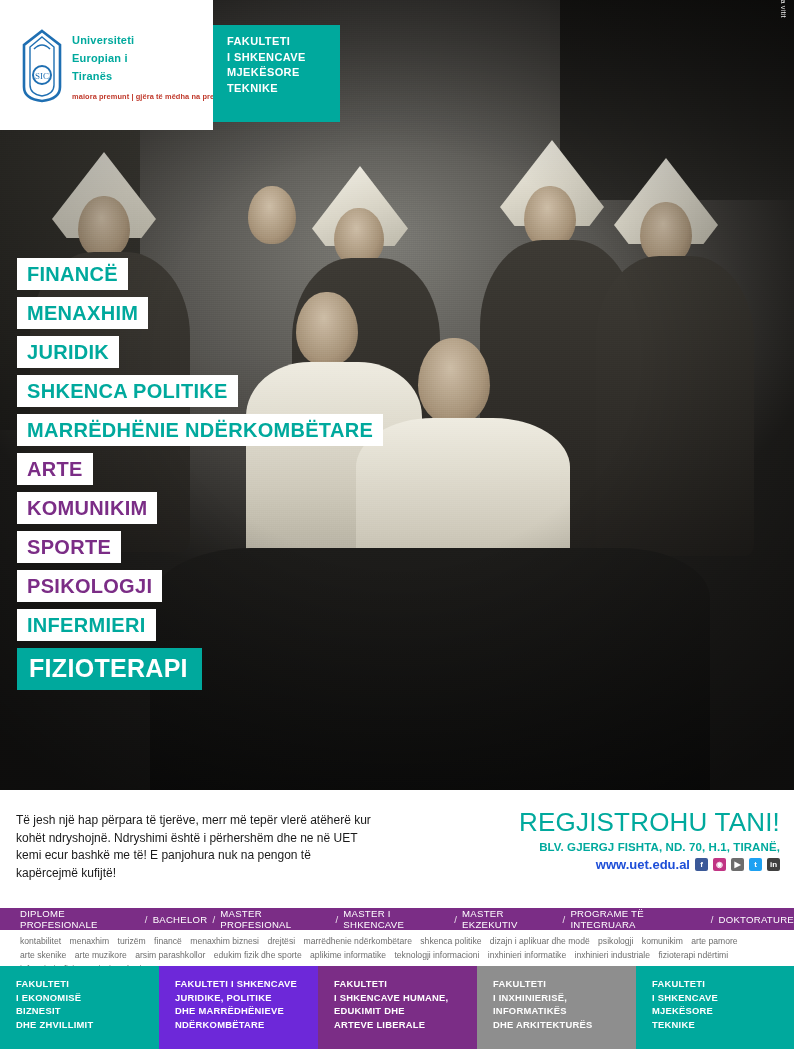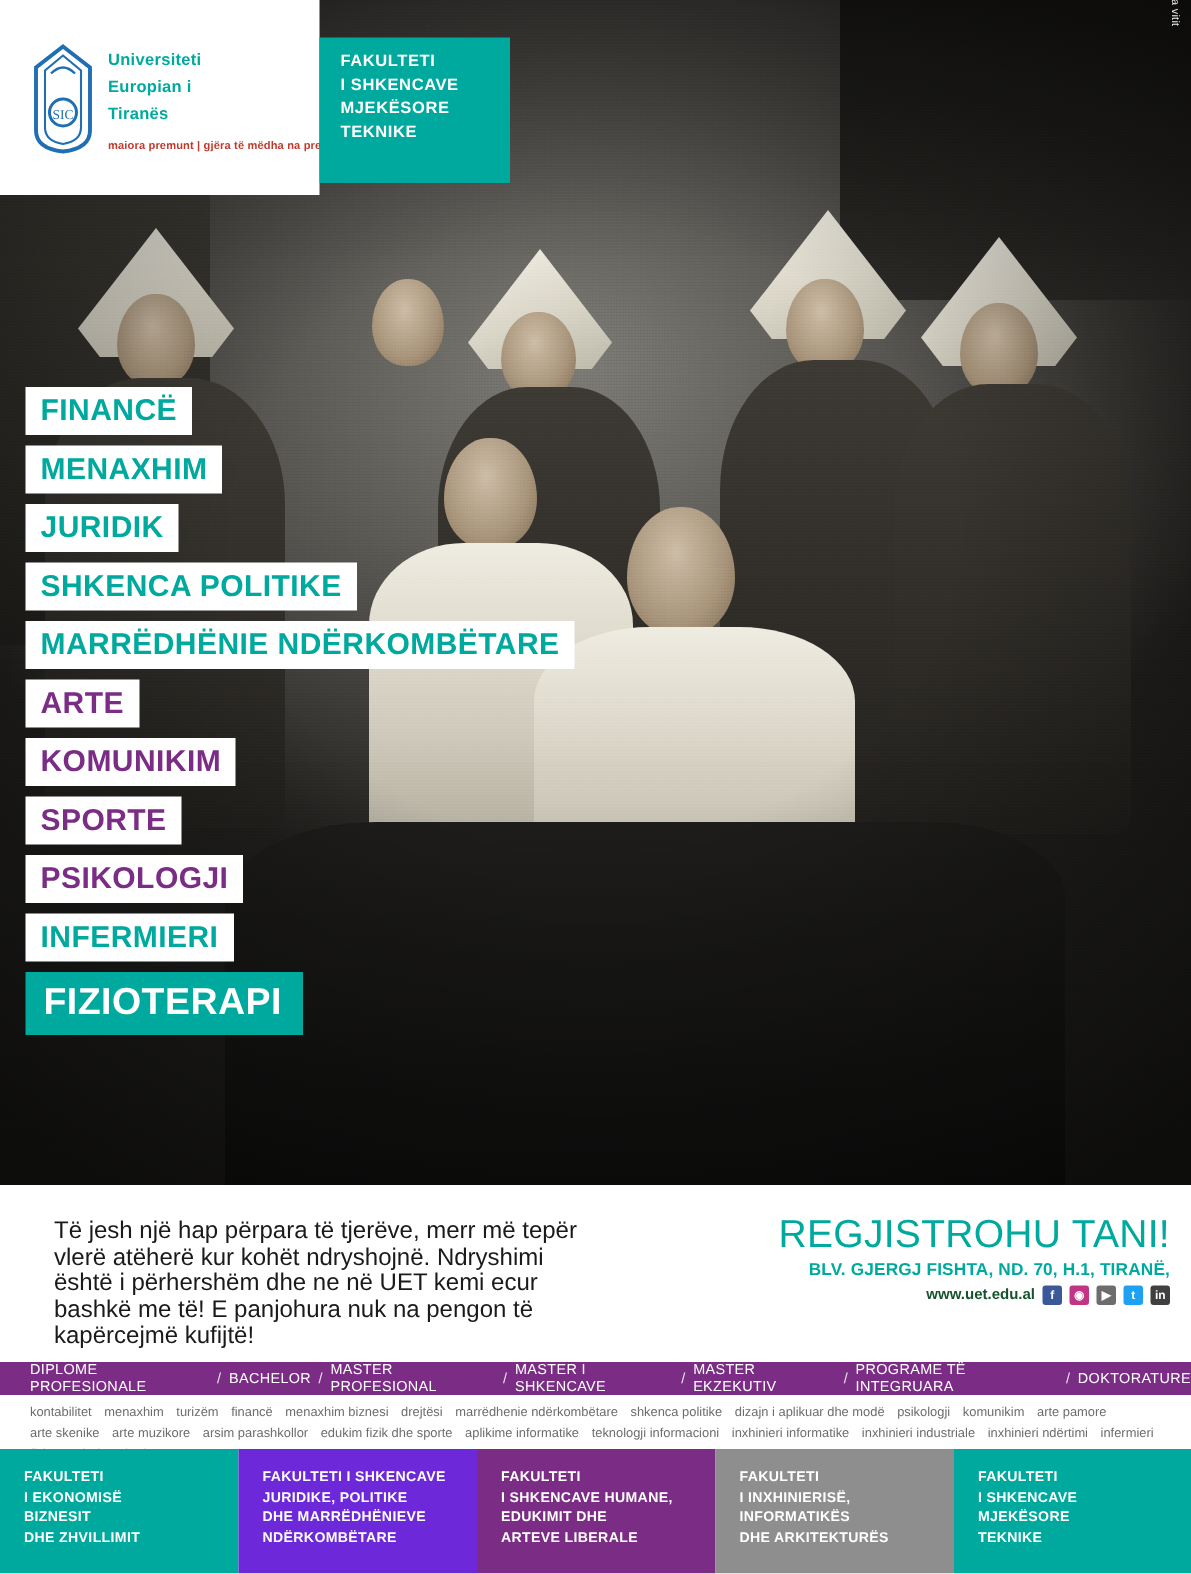--- a/index.html
+++ b/index.html
@@ -133,34 +133,34 @@
     background: #00a99d; color: #ffffff;
     font-size: 25px; line-height: 25px; padding: 8px 14px 9px 12px;
   }
 
   
   .bottom-text {
     position: absolute; left: 0; top: 790px; width: 794px; height: 118px;
     background: #ffffff;
   }
   .left-copy {
-    position: absolute; left: 36px; top: 22px; width: 360px;
-    font-size: 16px; line-height: 17.6px; color: #1a1a1a;
+    position: absolute; left: 16px; top: 22px; width: 360px;
+    font-size: 12px; line-height: 17.6px; color: #1a1a1a;
   }
   .right-copy {
     position: absolute; left: 440px; top: 17px; width: 340px; text-align: right;
     color: #00a99d;
   }
   .reg-title { font-size: 26px; font-weight: normal; letter-spacing: .2px; }
   .reg-addr  { font-size: 11.5px; font-weight: bold; margin-top: 3px; letter-spacing: .1px; }
   .reg-cel   { font-size: 11.5px; font-weight: bold; margin-top: 2px; letter-spacing: .1px; }
   .reg-web-row {
     display: flex; align-items: center; justify-content: flex-end; gap: 5px; margin-top: 4px;
   }
-  .reg-web { font-size: 10px; font-weight: bold; color: #14532d; }
+  .reg-web { font-size: 13px; font-weight: bold; color: #1d4ed8; }
   .sicon {
     width: 13px; height: 13px; border-radius: 2px; display: inline-block;
     color: #fff; font-size: 8px; line-height: 13px; text-align: center; font-weight: bold;
   }
 
   
   .purple-bar {
     position: absolute; left: 0; top: 908px; width: 794px; height: 22px;
     background: #7b2d86; color: #fff;
     font-size: 9.6px; letter-spacing: .25px;
@@ -328,21 +328,21 @@
     <span class="kw">komunikim</span>
     <span class="kw">arte pamore</span>
     <span class="kw">arte skenike</span>
     <span class="kw">arte muzikore</span>
     <span class="kw">arsim parashkollor</span>
     <span class="kw">edukim fizik dhe sporte</span>
     <span class="kw">aplikime informatike</span>
     <span class="kw">teknologji informacioni</span>
     <span class="kw">inxhinieri informatike</span>
     <span class="kw">inxhinieri industriale</span>
-    <span class="kw">inxhinieri ndërtimi</span>
+    <span class="kw">fizioterapi ndërtimi</span>
     <span class="kw">infermieri</span>
     <span class="kw">fizioterapi</span>
     <span class="kw">imazheri</span>
   </div>
 
   <div class="fac-strip">
     <div class="fac fac1">
       <div>FAKULTETI</div>
       <div>I EKONOMISË</div>
       <div>BIZNESIT</div>

